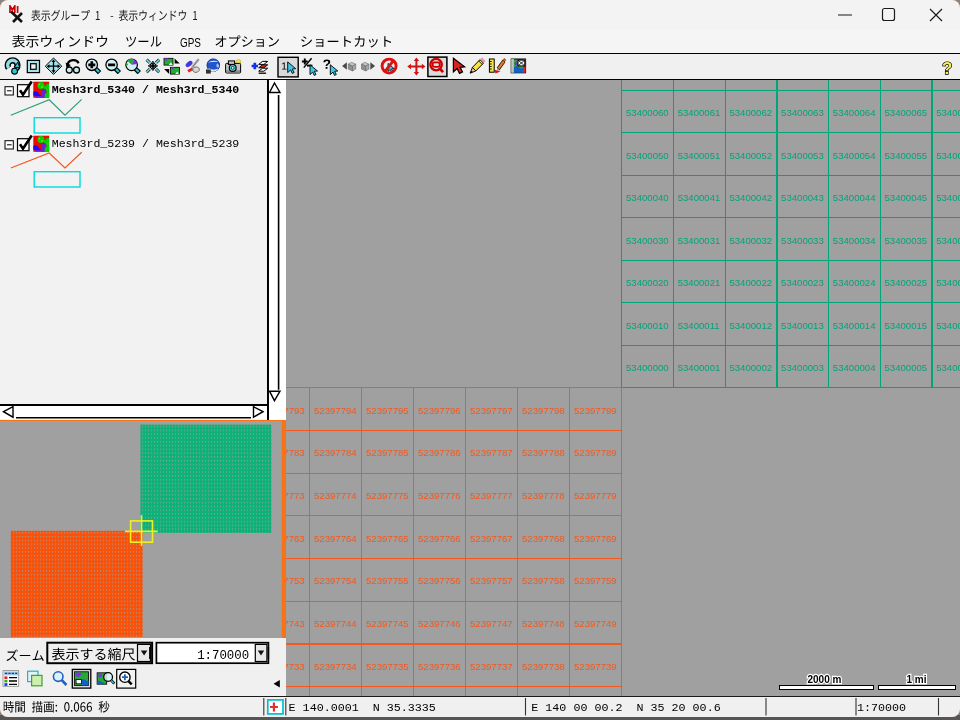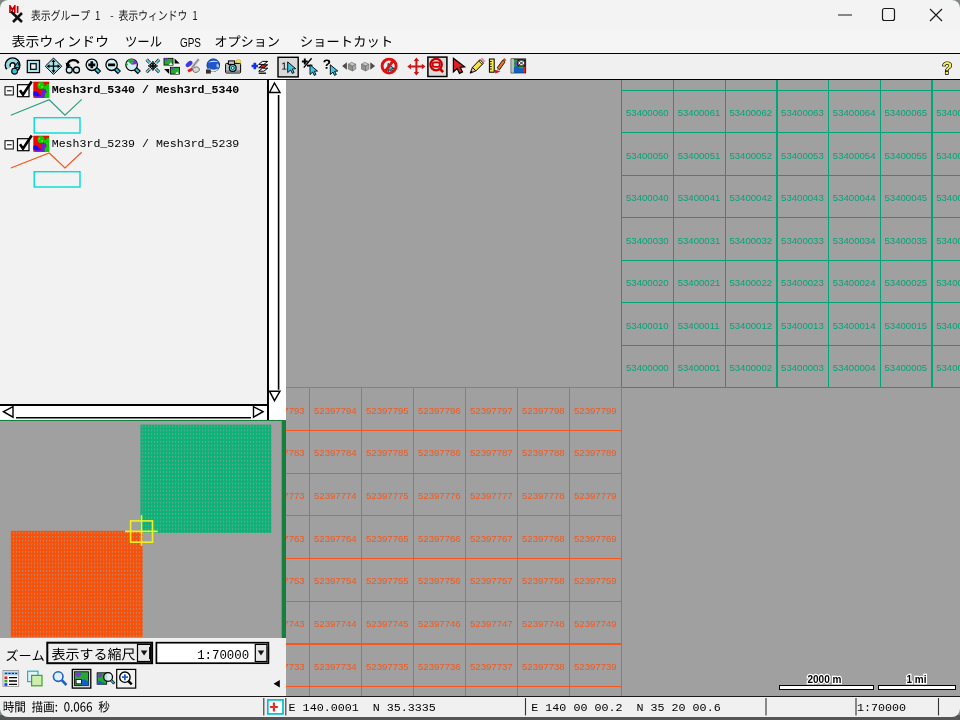--- a/index.html
+++ b/index.html
@@ -1,15 +1,15 @@
 <!DOCTYPE html>
 <html><head><meta charset="utf-8"><style>
 *{margin:0;padding:0;box-sizing:border-box}
 html,body{width:960px;height:720px;overflow:hidden;background:#858585;font-family:'Liberation Sans',sans-serif}
-#win{position:absolute;left:0;top:0;width:960px;height:717px;background:#15803d;border-radius:8px;overflow:hidden}
+#win{position:absolute;left:0;top:0;width:960px;height:717px;background:#f97316;border-radius:8px;overflow:hidden}
 .abs{position:absolute}
 </style></head><body>
 <div style="position:absolute;left:0;top:715px;width:960px;height:5px;background:#555"></div>
 <div id="win">
 <div class="abs" style="left:0;top:0;width:960px;height:30px;background:#f3f3f3"></div>
     <svg class="abs" style="left:9px;top:5px" width="17" height="18" viewBox="0 0 17 18">
 <g stroke="#cc0000" stroke-width="1.7" fill="none">
         <path d="M1 8 V1 L3.4 4.8 L5.8 1 V8"></path>
         <path d="M8.6 1 V8"></path>
       </g>

